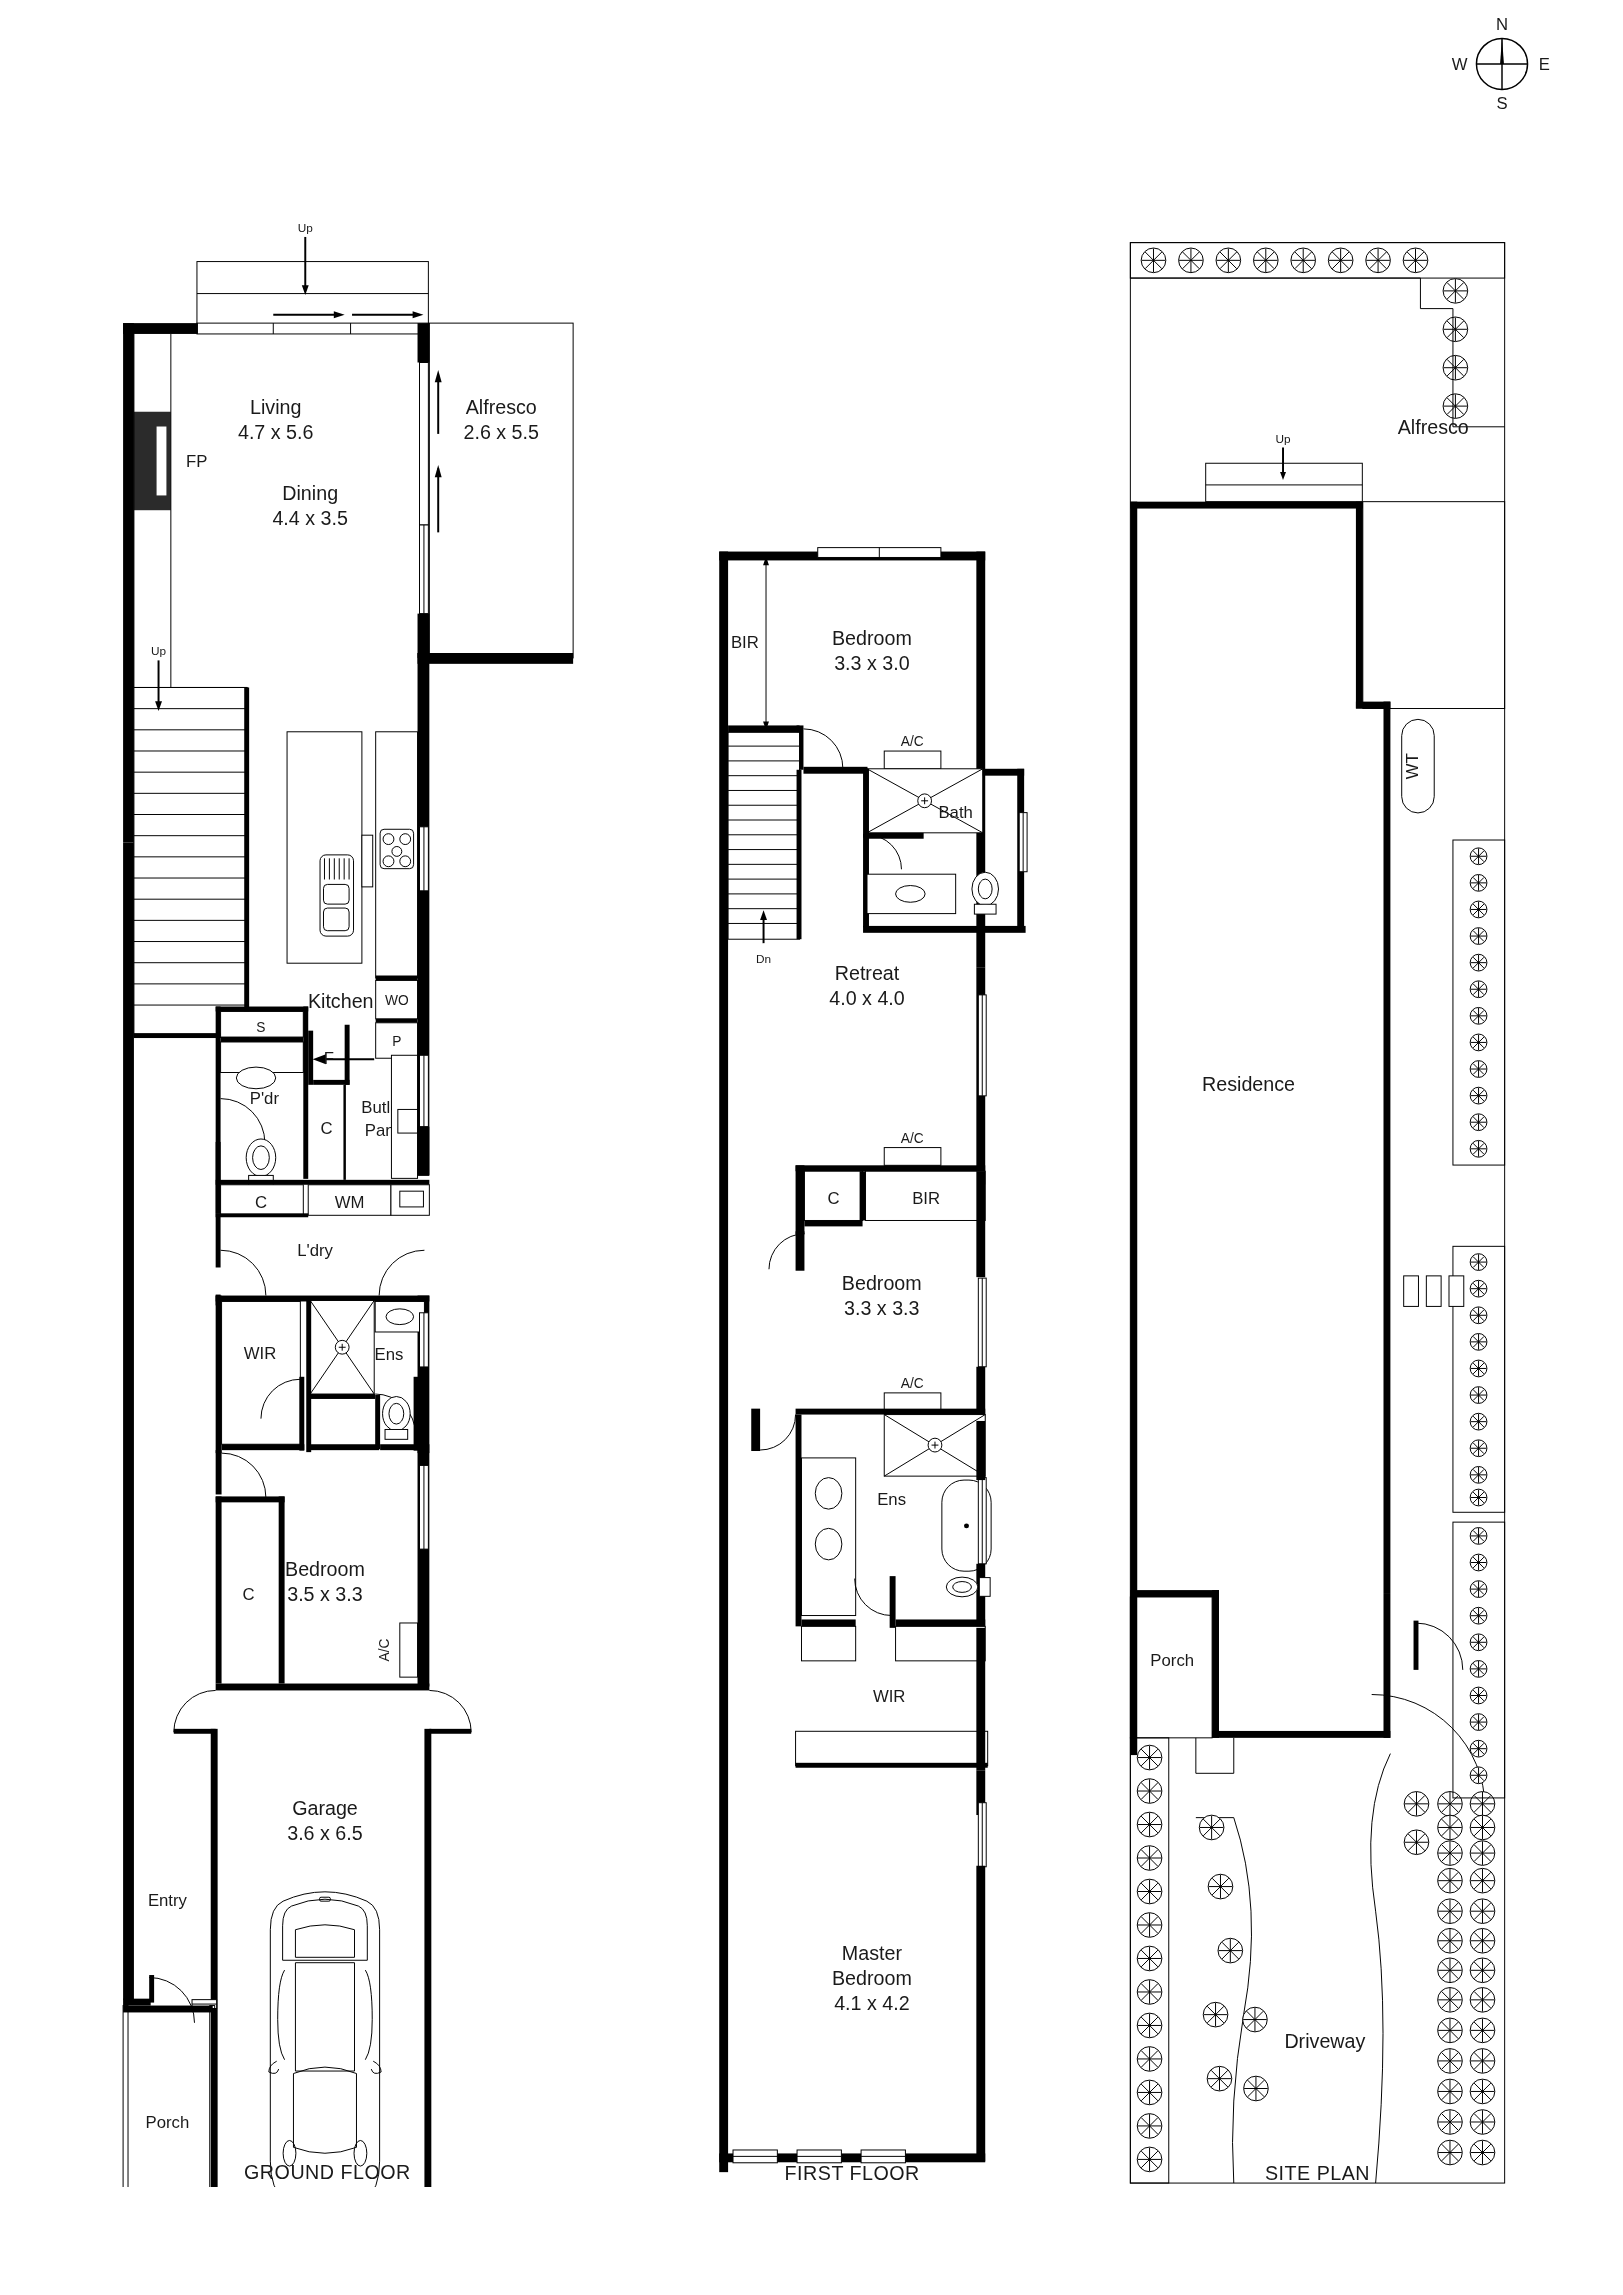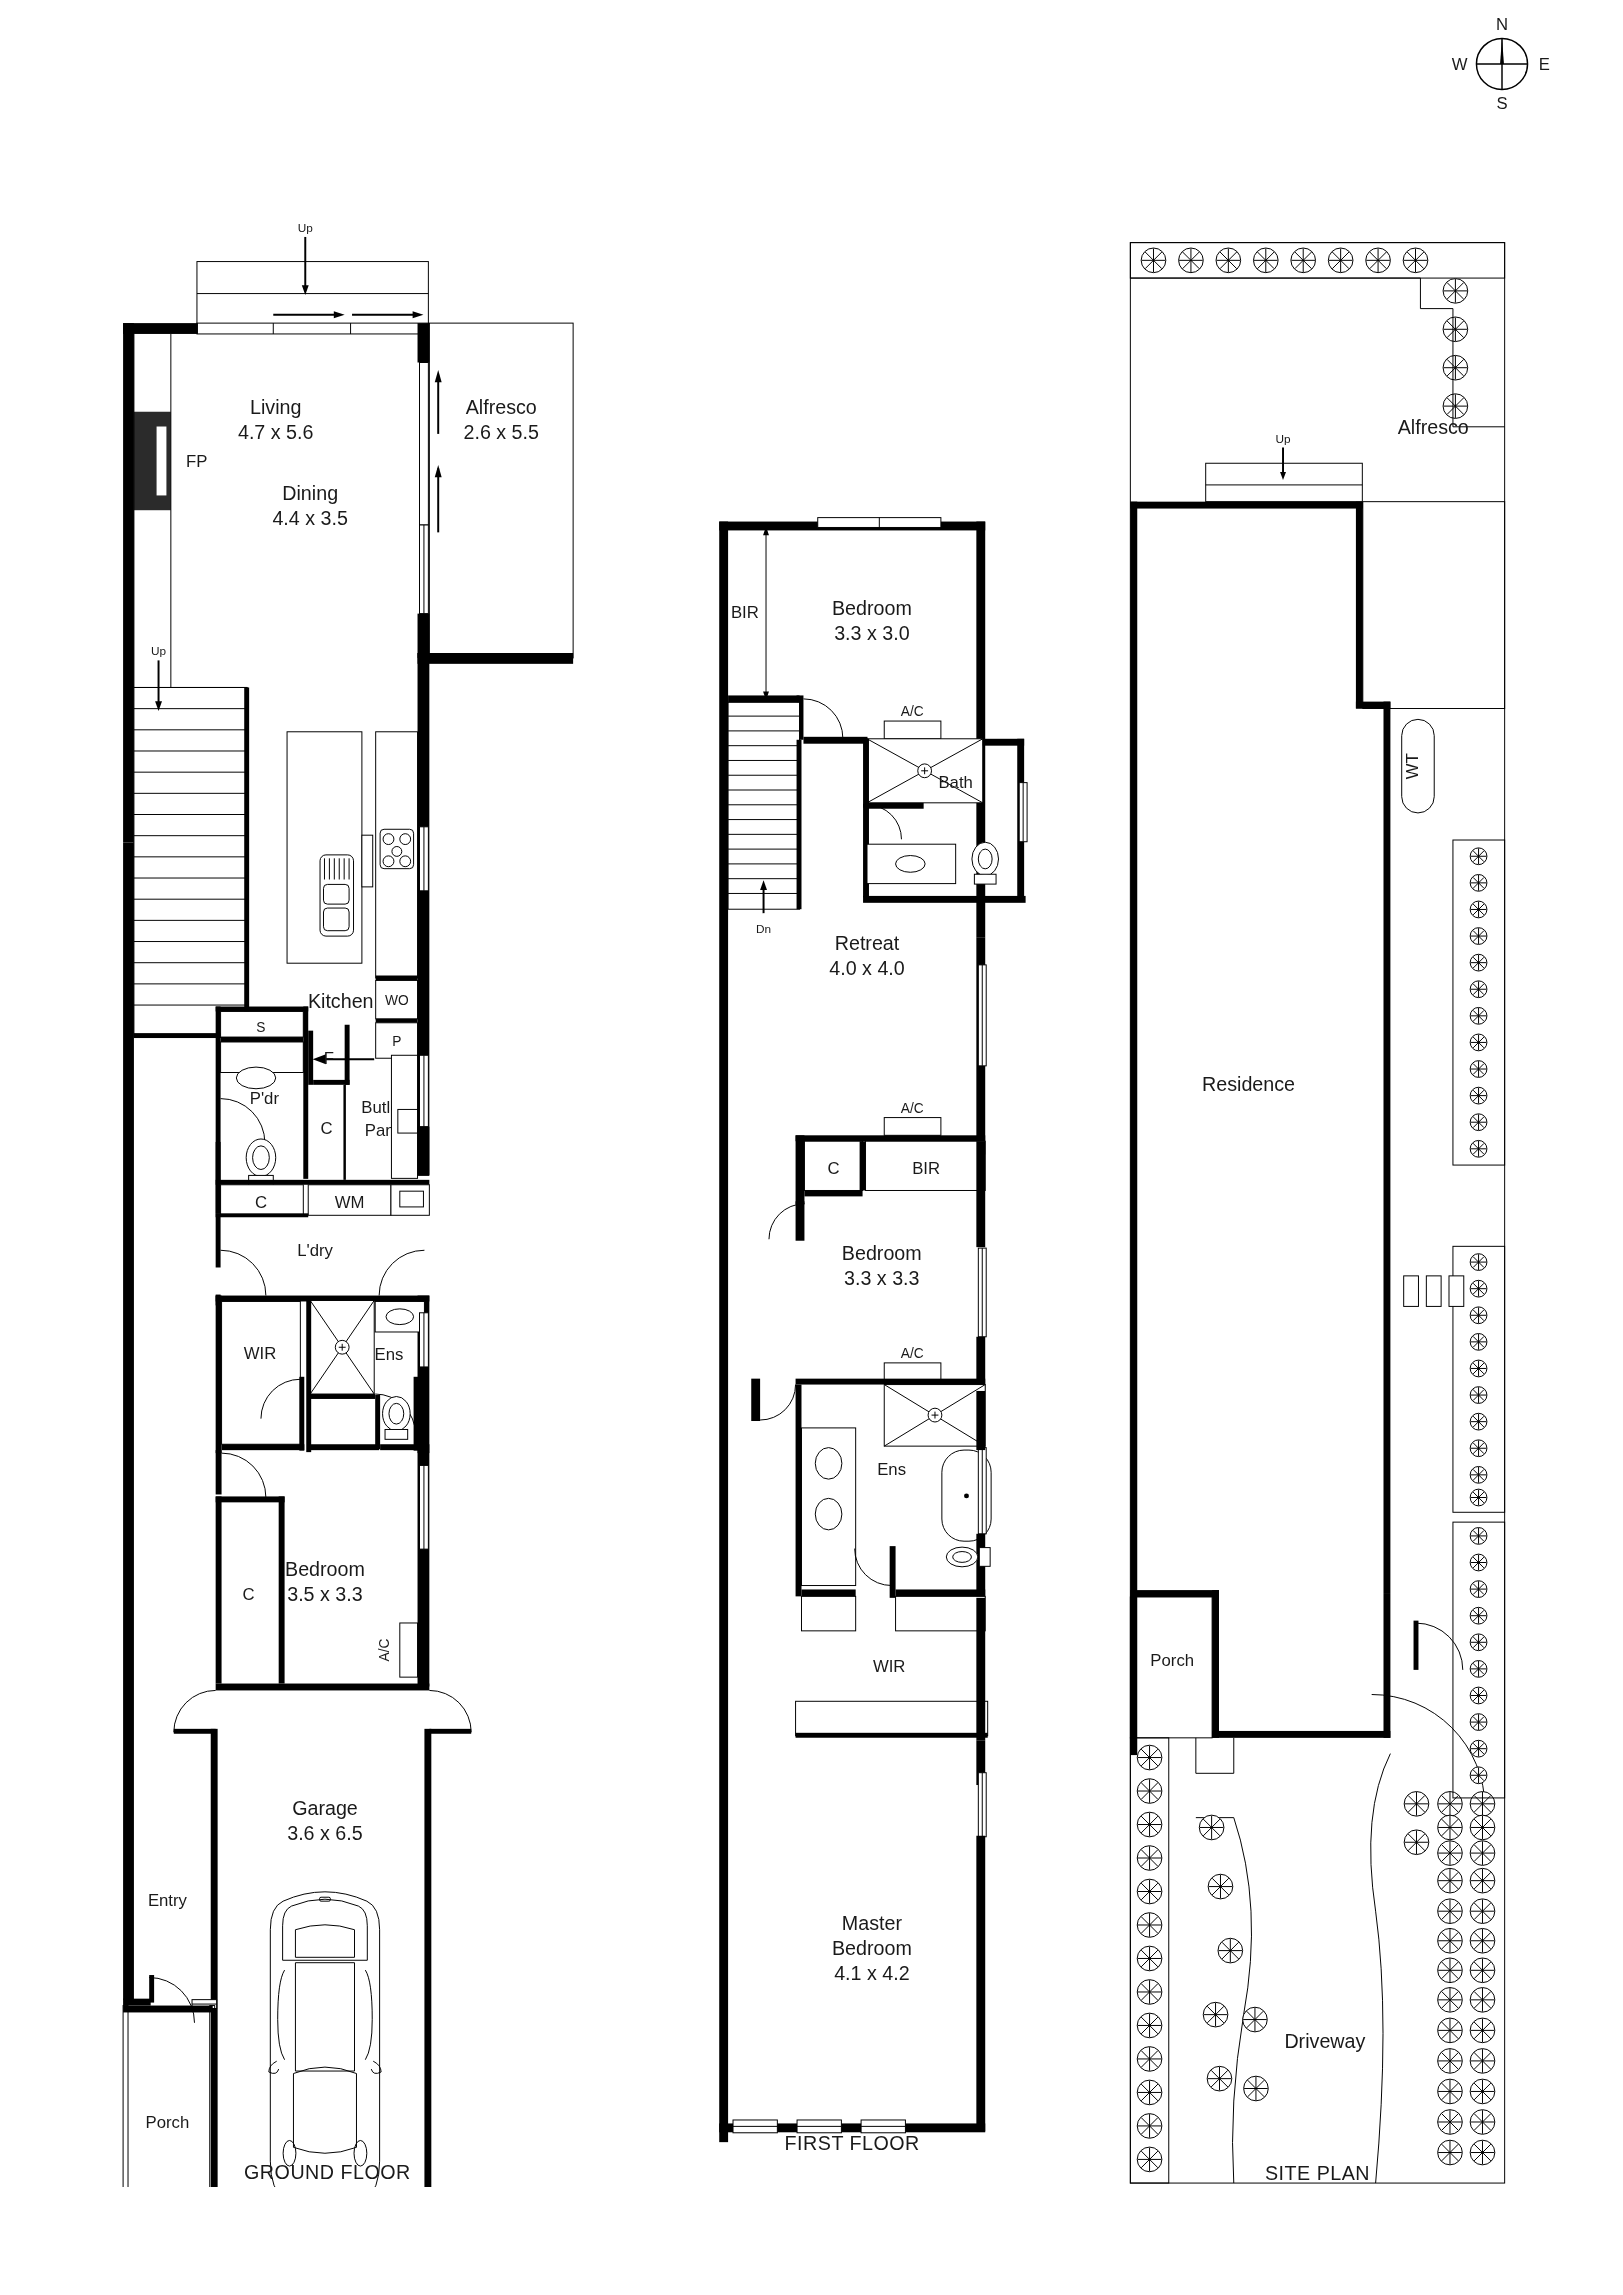--- a/index.html
+++ b/index.html
@@ -318,21 +318,21 @@
     <rect x="250" y="3632" width="10" height="420" class="w-hair"></rect>
     <rect x="250" y="4042" width="186" height="6" class="w-hair"></rect>
     <rect x="426" y="3632" width="10" height="420" class="w-hair"></rect>
     <text class="rm-s" x="340" y="3880">Porch</text>
   </g>
 
   <text class="title" x="665" y="3985">GROUND FLOOR</text>
 </svg>
 </div>
 
-<div class="plan" style="left:660px;top:492px;">
+<div class="plan" style="left:660px;top:522px;">
 <svg width="414" height="1660" viewBox="0 0 840 3370">
 
   <rect x="120" y="60" width="18" height="3290" class="w-th"></rect>
   <rect x="120" y="60" width="540" height="18" class="w-th"></rect>
   <rect x="642" y="60" width="18" height="845" class="w-th"></rect>
 
   <rect x="320" y="52" width="250" height="20" class="fillw2"></rect>
   <line x1="445" y1="52" x2="445" y2="72" class="w-hair"></line>
 
   <g>

